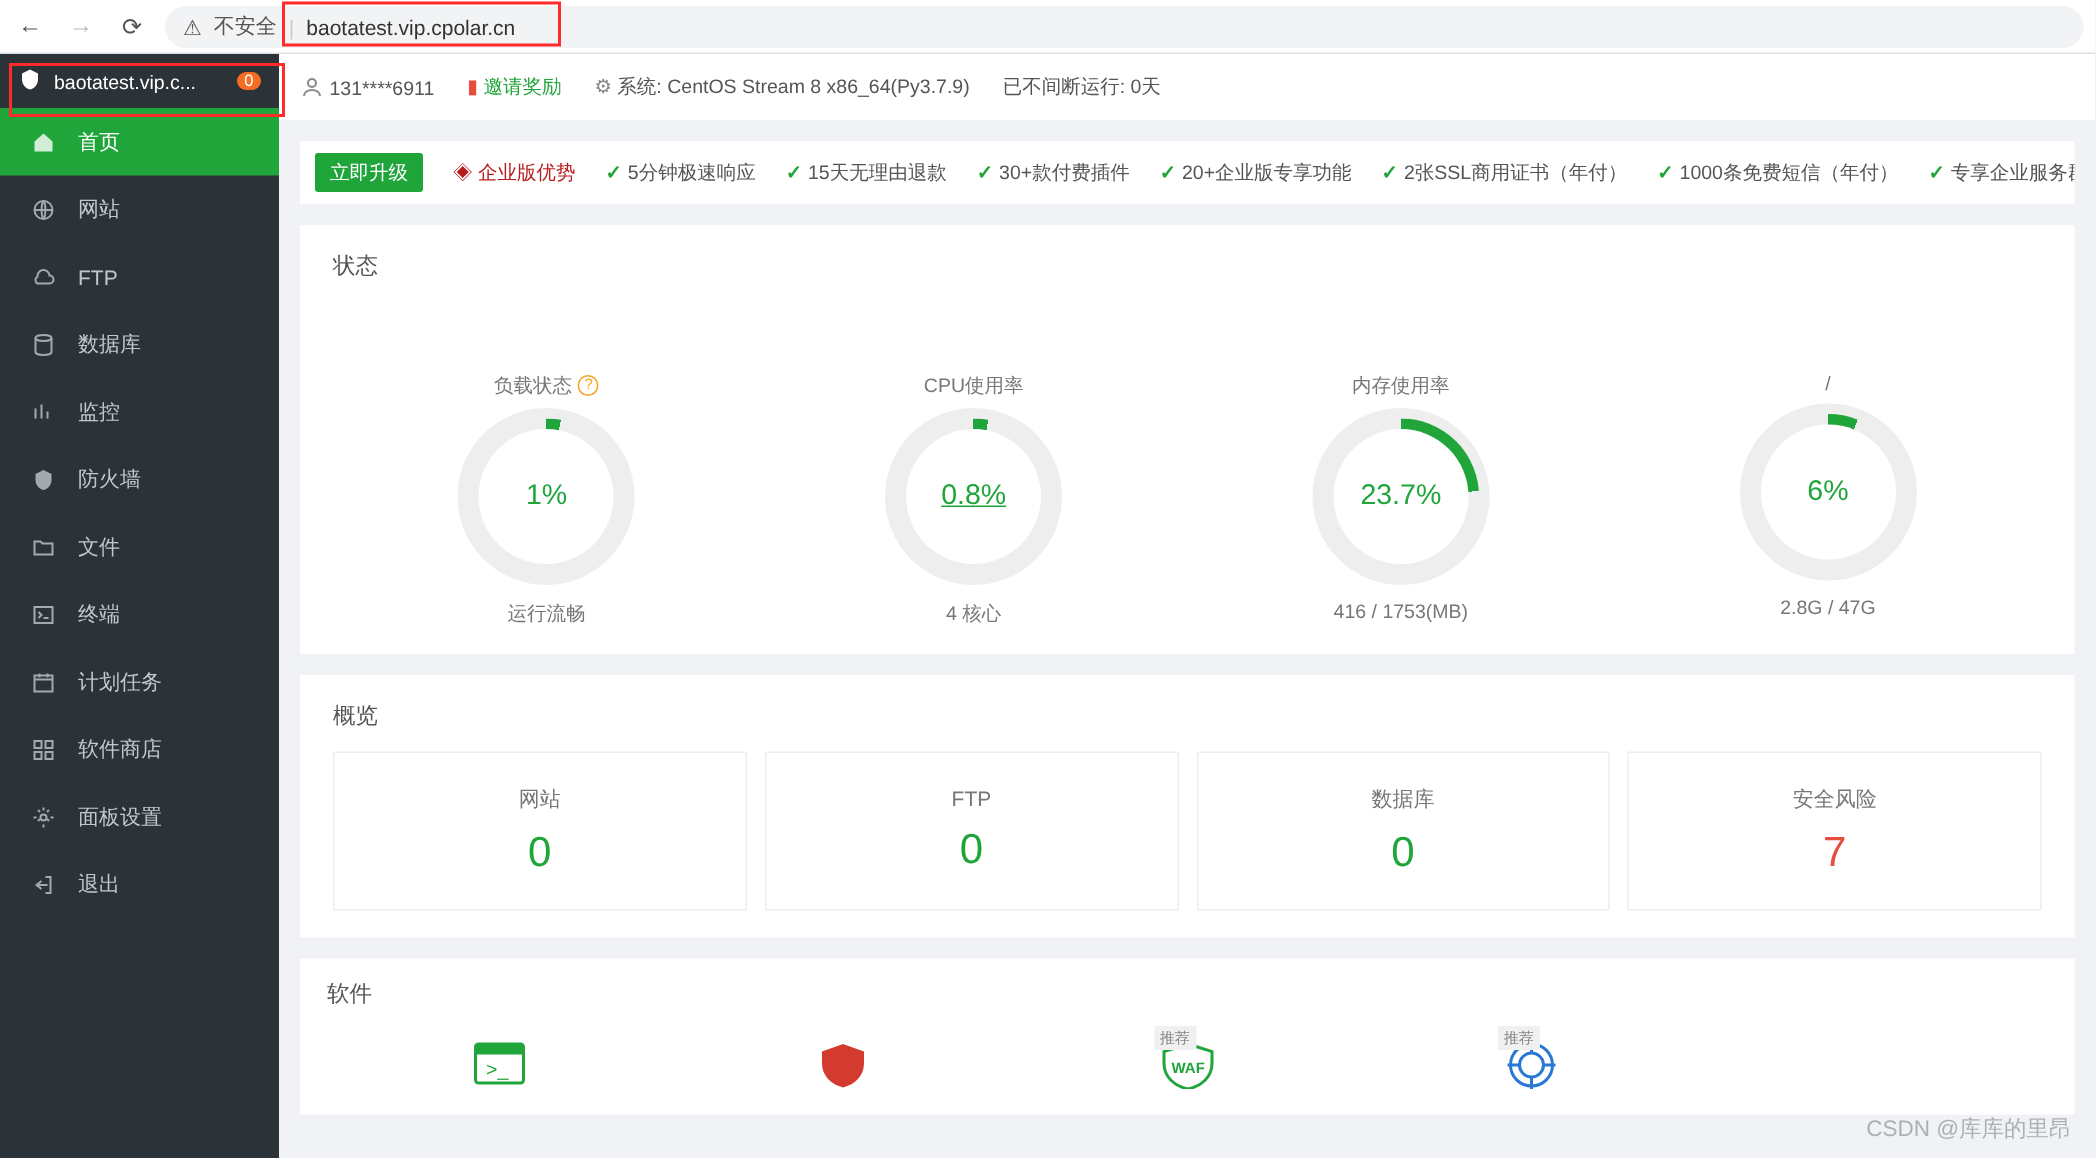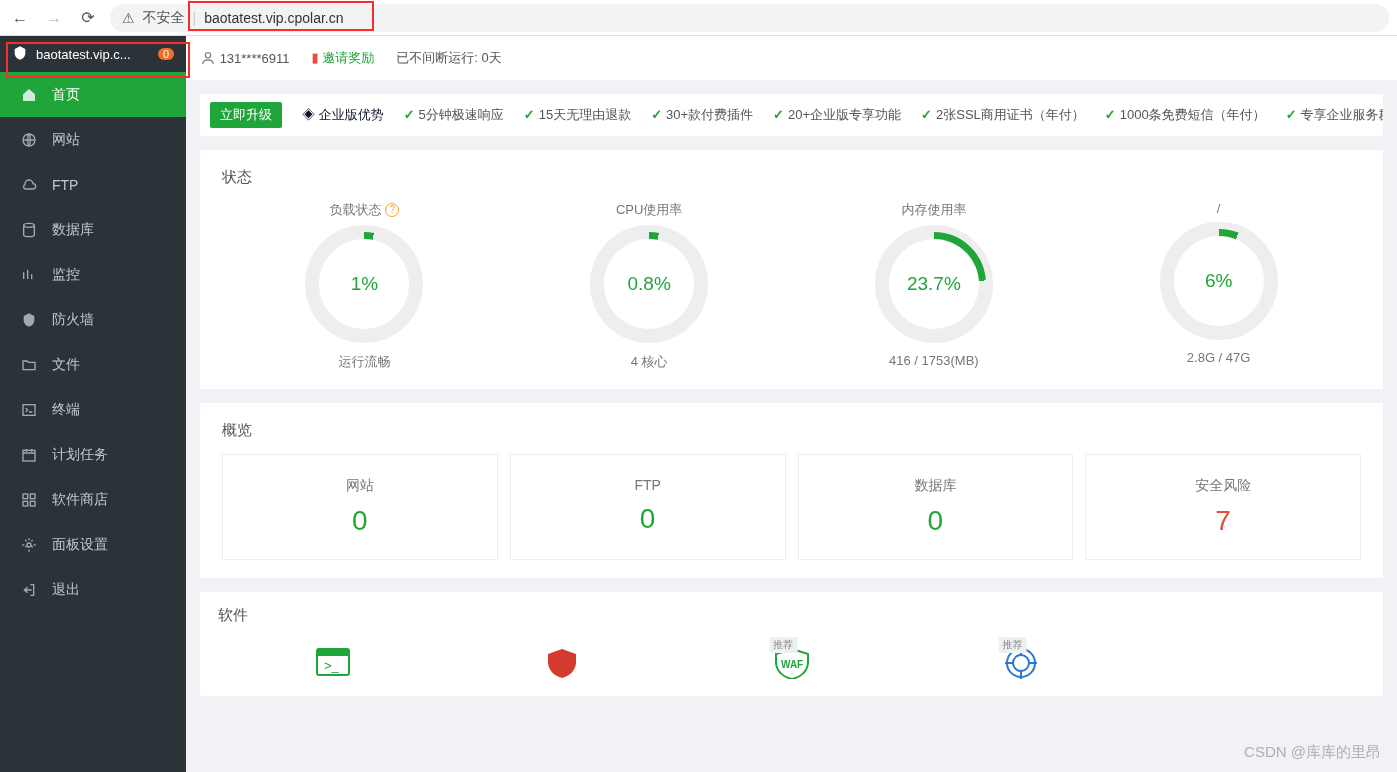--- a/index.html
+++ b/index.html
@@ -20,30 +20,30 @@
 .menu-item { height:45px; display:flex; align-items:center; padding:0 20px; gap:14px; cursor:pointer; font-size:14px; }
 .menu-item.active { background:#20a53a; color:#fff; }
 .menu-item .mi-icon { width:18px; display:inline-flex; justify-content:center; opacity:.8; }
 
 .main { flex:1; background:#f0f2f5; overflow:hidden; display:flex; flex-direction:column; }
 .topline { height:44px; background:#fff; display:flex; align-items:center; gap:22px; padding:0 14px; color:#555; font-size:13px; }
 .topline .user svg{ vertical-align:-3px; }
 .invite { color:#20a53a; }
 .promo { height:42px; background:#fff; margin:14px 14px 0 14px; display:flex; align-items:center; gap:20px; padding:0 10px; font-size:13px; color:#555; overflow:hidden; white-space:nowrap; }
 .btn-upgrade { background:#20a53a; color:#fff; padding:4px 10px; border-radius:2px; }
-.diamond { color:#0f172a; }
+.diamond { color:#b91c1c; }
 .feat { color:#555; }
 .feat::before { content:"✓"; color:#20a53a; margin-right:4px; font-weight:bold; }
 
 .card { background:#fff; margin:14px 14px 0 14px; padding:18px 22px; }
 .card-title { font-size:15px; color:#555; margin-bottom:14px; }
 
 .gauges { display:flex; justify-content:space-around; }
 .gauge { text-align:center; color:#666; }
-.g-head { font-size:13px; color:#777; margin-bottom:6px; display:flex; justify-content:center; align-items:center; gap:4px; }
+.g-head { font-size:13px; color:#777; margin-bottom:6px; display:flex; justify-content:center; align-items:center; gap:4px;margin-top:47px; }
 .g-help { width:14px; height:14px; border:1px solid #f5a623; border-radius:50%; color:#f5a623; font-size:10px; line-height:12px; }
 .ring { width:118px; height:118px; border-radius:50%; border:7px solid #eee; position:relative; margin:0 auto; display:flex; align-items:center; justify-content:center; font-size:19px; color:#20a53a; }
 .g-sub { margin-top:10px; font-size:13px; color:#777; }
 
 .overview-grid { display:flex; gap:12px; }
 .ov { flex:1; border:1px solid #eee; text-align:center; padding:22px 0; }
 .ov-label { font-size:14px; color:#777; margin-bottom:10px; }
 .ov-val { font-size:28px; }
 .ov-val.green { color:#20a53a; }
 .ov-val.red { color:#e74c3c; }
@@ -203,20 +203,25 @@
       <span class="user">
         <svg width="16" height="16" viewBox="0 0 24 24" fill="none" stroke="#888" stroke-width="2">
             <circle cx="12" cy="8" r="4"></circle>
             <path d="M4 21c0-4 4-6 8-6s8 2 8 6"></path>
           </svg>
         <span>131****6911</span>
       </span>
       <span class="invite">
         <span style="color:#e74c3c">▮</span> <span>邀请奖励</span>
       </span>
+      <span>
+        <span style="color:#888">⚙</span>
+        <span>系统:</span>
+        <span>CentOS Stream 8 x86_64(Py3.7.9)</span>
+      </span>
       <span>已不间断运行: 0天</span>
     </div>
 
     <div class="promo">
       <span class="btn-upgrade">立即升级</span>
       <span class="diamond">◈ <span>企业版优势</span></span>
       <span class="feat">5分钟极速响应</span>
       <span class="feat">15天无理由退款</span>
       <span class="feat">30+款付费插件</span>
       <span class="feat">20+企业版专享功能</span>
@@ -231,21 +236,21 @@
           <div class="gauge">
             <div class="g-head">负载状态<span class="g-help">?</span></div>
   <div class="ring" style="background:conic-gradient(#20a53a 0deg 11deg, #eee 11deg 360deg);">
     <div style="position:absolute;inset:7px;background:#fff;border-radius:50%"></div>
     <span style="position:relative">1%</span>
   </div>
   <div class="g-sub">运行流畅</div>
           </div>
           <div class="gauge">
             <div class="g-head">CPU使用率</div>
-  <div class="ring" style="background:conic-gradient(#20a53a 0deg 11deg, #eee 11deg 360deg);">
+  <div class="ring" style="background:conic-gradient(#20a53a 0deg 11deg, #eee 11deg 360deg);text-decoration:underline;">
     <div style="position:absolute;inset:7px;background:#fff;border-radius:50%"></div>
     <span style="position:relative">0.8%</span>
   </div>
   <div class="g-sub">4 核心</div>
           </div>
           <div class="gauge">
             <div class="g-head">内存使用率</div>
   <div class="ring" style="background:conic-gradient(#20a53a 0deg 86deg, #eee 86deg 360deg);">
     <div style="position:absolute;inset:7px;background:#fff;border-radius:50%"></div>
     <span style="position:relative">23.7%</span>

